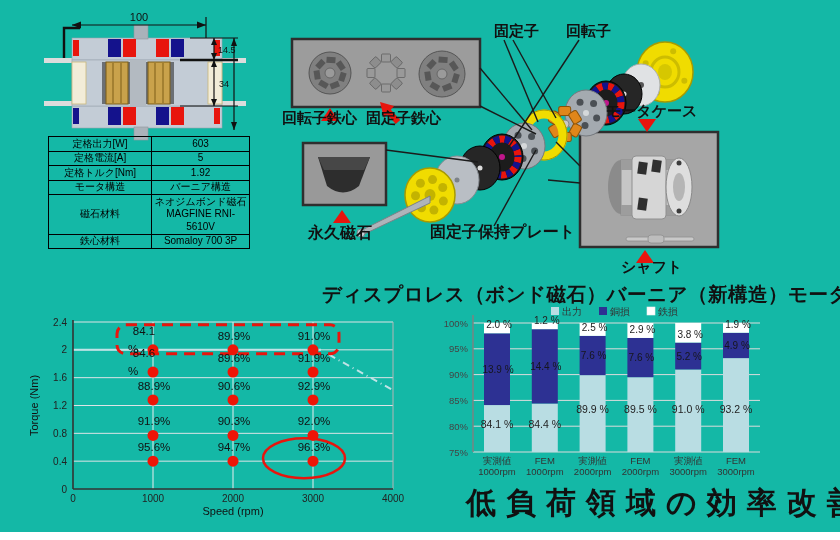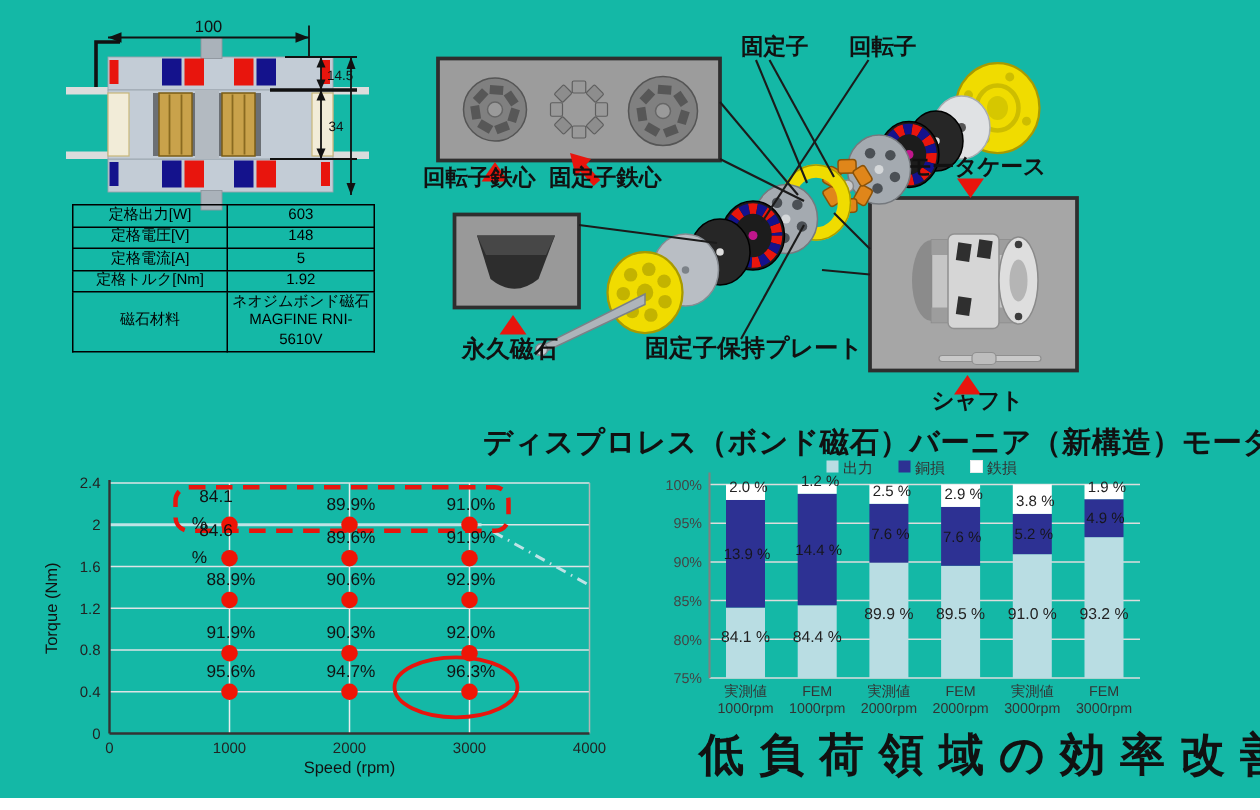--- a/index.html
+++ b/index.html
@@ -89,36 +89,40 @@
     <polygon points="204,122 201,114 207,114" fill="#111"></polygon>
   </svg>
 
   <table id="spec-table">
       <tbody id="spec-tbody">
         <tr>
           <td class="sl">定格出力[W]</td>
           <td class="sv">603</td>
         </tr>
         <tr>
-          <td class="sl">定格電圧[V]</td>
-          <td class="sv">148</td>
-        </tr>
-        <tr>
           <td class="sl">定格電流[A]</td>
           <td class="sv">5</td>
         </tr>
         <tr>
           <td class="sl">定格トルク[Nm]</td>
           <td class="sv">1.92</td>
+        </tr>
+        <tr>
+          <td class="sl">モータ構造</td>
+          <td class="sv">バーニア構造</td>
         </tr>
         <tr>
           <td class="sl">磁石材料</td>
           <td class="sv">ネオジムボンド磁石
 MAGFINE RNI-
 5610V</td>
+        </tr>
+        <tr>
+          <td class="sl">鉄心材料</td>
+          <td class="sv">Somaloy 700 3P</td>
         </tr>
       </tbody>
     </table>
 
   <svg id="assembly" style="left:280px;top:10px;" width="560" height="268" viewBox="0 0 560 268">
 
     <g>
       <rect x="12" y="29" width="188" height="68" fill="#9c9c9c" stroke="#2e2e2e" stroke-width="2.5"></rect>
       <g id="cores-detail">
           <circle cx="50" cy="63" r="21" fill="#808080" stroke="#555" stroke-width="1"></circle>

